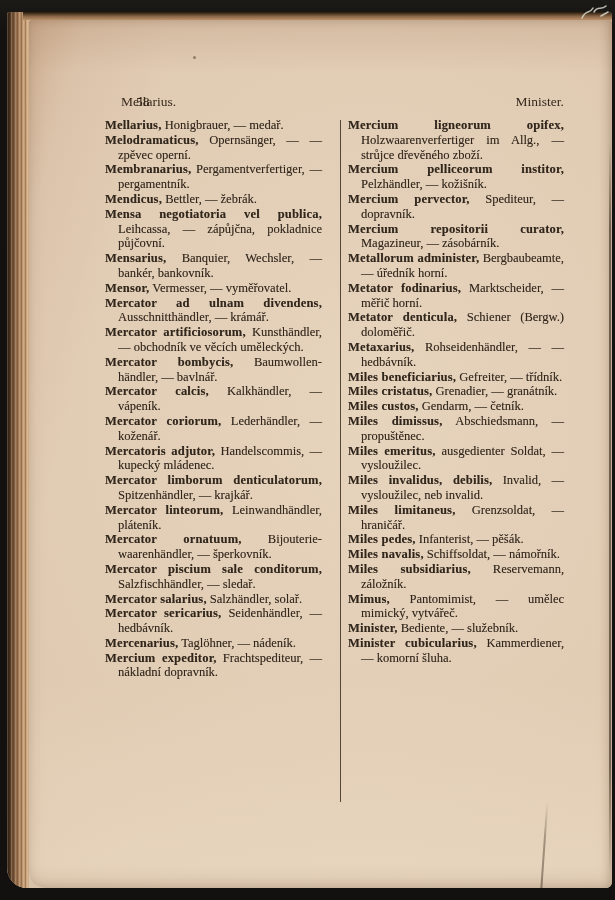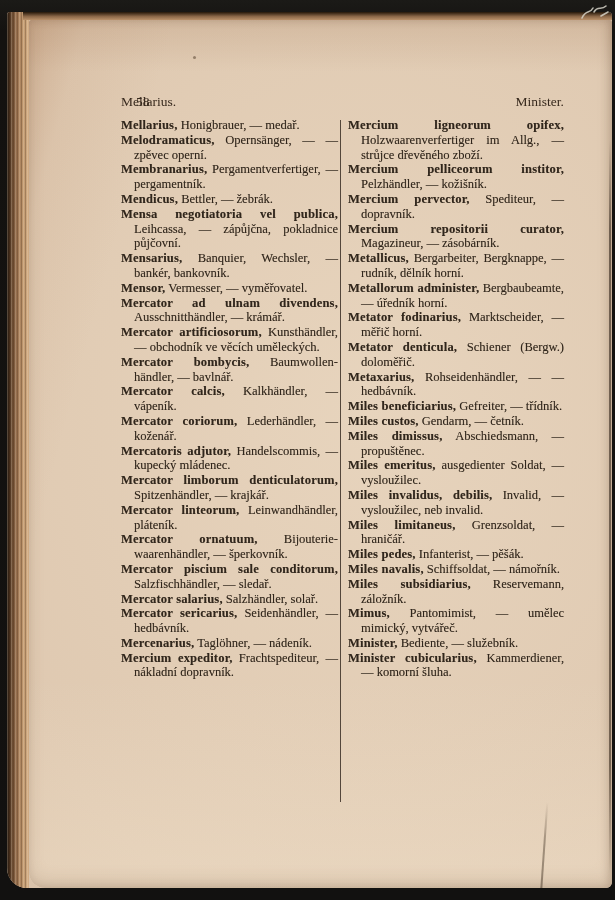--- a/index.html
+++ b/index.html
@@ -30,21 +30,21 @@
   
   .running-head{position:absolute;left:0;top:74px;width:100%;height:20px;
     color:#37291d;font-size:13.5px;}
   .pageno{position:absolute;left:107px;top:0;}
   .head-left{position:absolute;left:92px;top:0;width:216px;}
   .head-right{position:absolute;left:319px;top:0;width:216px;text-align:right;}
   
   .col{position:absolute;top:98px;width:217px;color:#30261c;font-size:12.5px;
     line-height:14.8px;text-align:justify;hyphens:manual;-webkit-hyphens:manual;
     text-shadow:.2px .2px 0 rgba(60,45,30,.35);}
-  .col-left{left:92px;}
+  .col-left{left:76px;}
   .col-right{left:319px;width:216px;}
   .divider{position:absolute;left:311px;top:100px;height:682px;width:1px;
     background:rgba(58,46,36,.85);}
   .entry{margin:0;text-indent:-13px;padding-left:13px;}
   .lemma{font-weight:bold;letter-spacing:.2px;}
   .speck{position:absolute;border-radius:50%;background:rgba(90,70,50,.55);}
   .s1{left:164px;top:36px;width:3px;height:3px;}
   .s2{left:420px;top:300px;width:2px;height:2px;background:rgba(90,70,50,.3);}
   .corner-mark{position:absolute;left:580px;top:1px;width:32px;height:26px;}
 </style>
@@ -85,26 +85,26 @@
           <p class="entry"><b class="lemma">Mercator sericarius,</b> Seidenhän­dler, — hedbávník.</p>
           <p class="entry"><b class="lemma">Mercenarius,</b> Taglöhner, — ná­deník.</p>
           <p class="entry"><b class="lemma">Mercium expeditor,</b> Frachtspe­diteur, — nákladní dopravník.</p>
         </div>
       <div class="divider"></div>
       <div class="col col-right" id="col-right">
           <p class="entry"><b class="lemma">Mercium ligneorum opifex,</b> Holzwaarenverfertiger im Allg., — strůjce dřevěného zboží.</p>
           <p class="entry"><b class="lemma">Mercium pelliceorum institor,</b> Pelzhändler, — kožišník.</p>
           <p class="entry"><b class="lemma">Mercium pervector,</b> Spediteur, — dopravník.</p>
           <p class="entry"><b class="lemma">Mercium repositorii curator,</b> Magazineur, — zásobárník.</p>
-          <p class="entry"><b class="lemma">Metallicus,</b> Bergarbeiter, Berg­knappe, — rudník, dělník horní.</p>
           <p class="entry"><b class="lemma">Metallorum administer,</b> Berg­baubeamte, — úředník horní.</p>
           <p class="entry"><b class="lemma">Metator fodinarius,</b> Marktschei­der, — měřič horní.</p>
           <p class="entry"><b class="lemma">Metator denticula,</b> Schiener (Bergw.) doloměřič.</p>
           <p class="entry"><b class="lemma">Metaxarius,</b> Rohseidenhändler, — — hedbávník.</p>
           <p class="entry"><b class="lemma">Miles beneficiarius,</b> Gefreiter, — třídník.</p>
+          <p class="entry"><b class="lemma">Miles cristatus,</b> Grenadier, — granátník.</p>
           <p class="entry"><b class="lemma">Miles custos,</b> Gendarm, — četník.</p>
           <p class="entry"><b class="lemma">Miles dimissus,</b> Abschiedsmann, — propuštěnec.</p>
           <p class="entry"><b class="lemma">Miles emeritus,</b> ausgedienter Soldat, — vysloužilec.</p>
           <p class="entry"><b class="lemma">Miles invalidus, debilis,</b> Invalid, — vysloužilec, neb invalid.</p>
           <p class="entry"><b class="lemma">Miles limitaneus,</b> Grenzsoldat, — hraničář.</p>
           <p class="entry"><b class="lemma">Miles pedes,</b> Infanterist, — pě­šák.</p>
           <p class="entry"><b class="lemma">Miles navalis,</b> Schiffsoldat, — námořník.</p>
           <p class="entry"><b class="lemma">Miles subsidiarius,</b> Reservemann, záložník.</p>
           <p class="entry"><b class="lemma">Mimus,</b> Pantomimist, — umělec mimický, vytvářeč.</p>
           <p class="entry"><b class="lemma">Minister,</b> Bediente, — služebník.</p>

